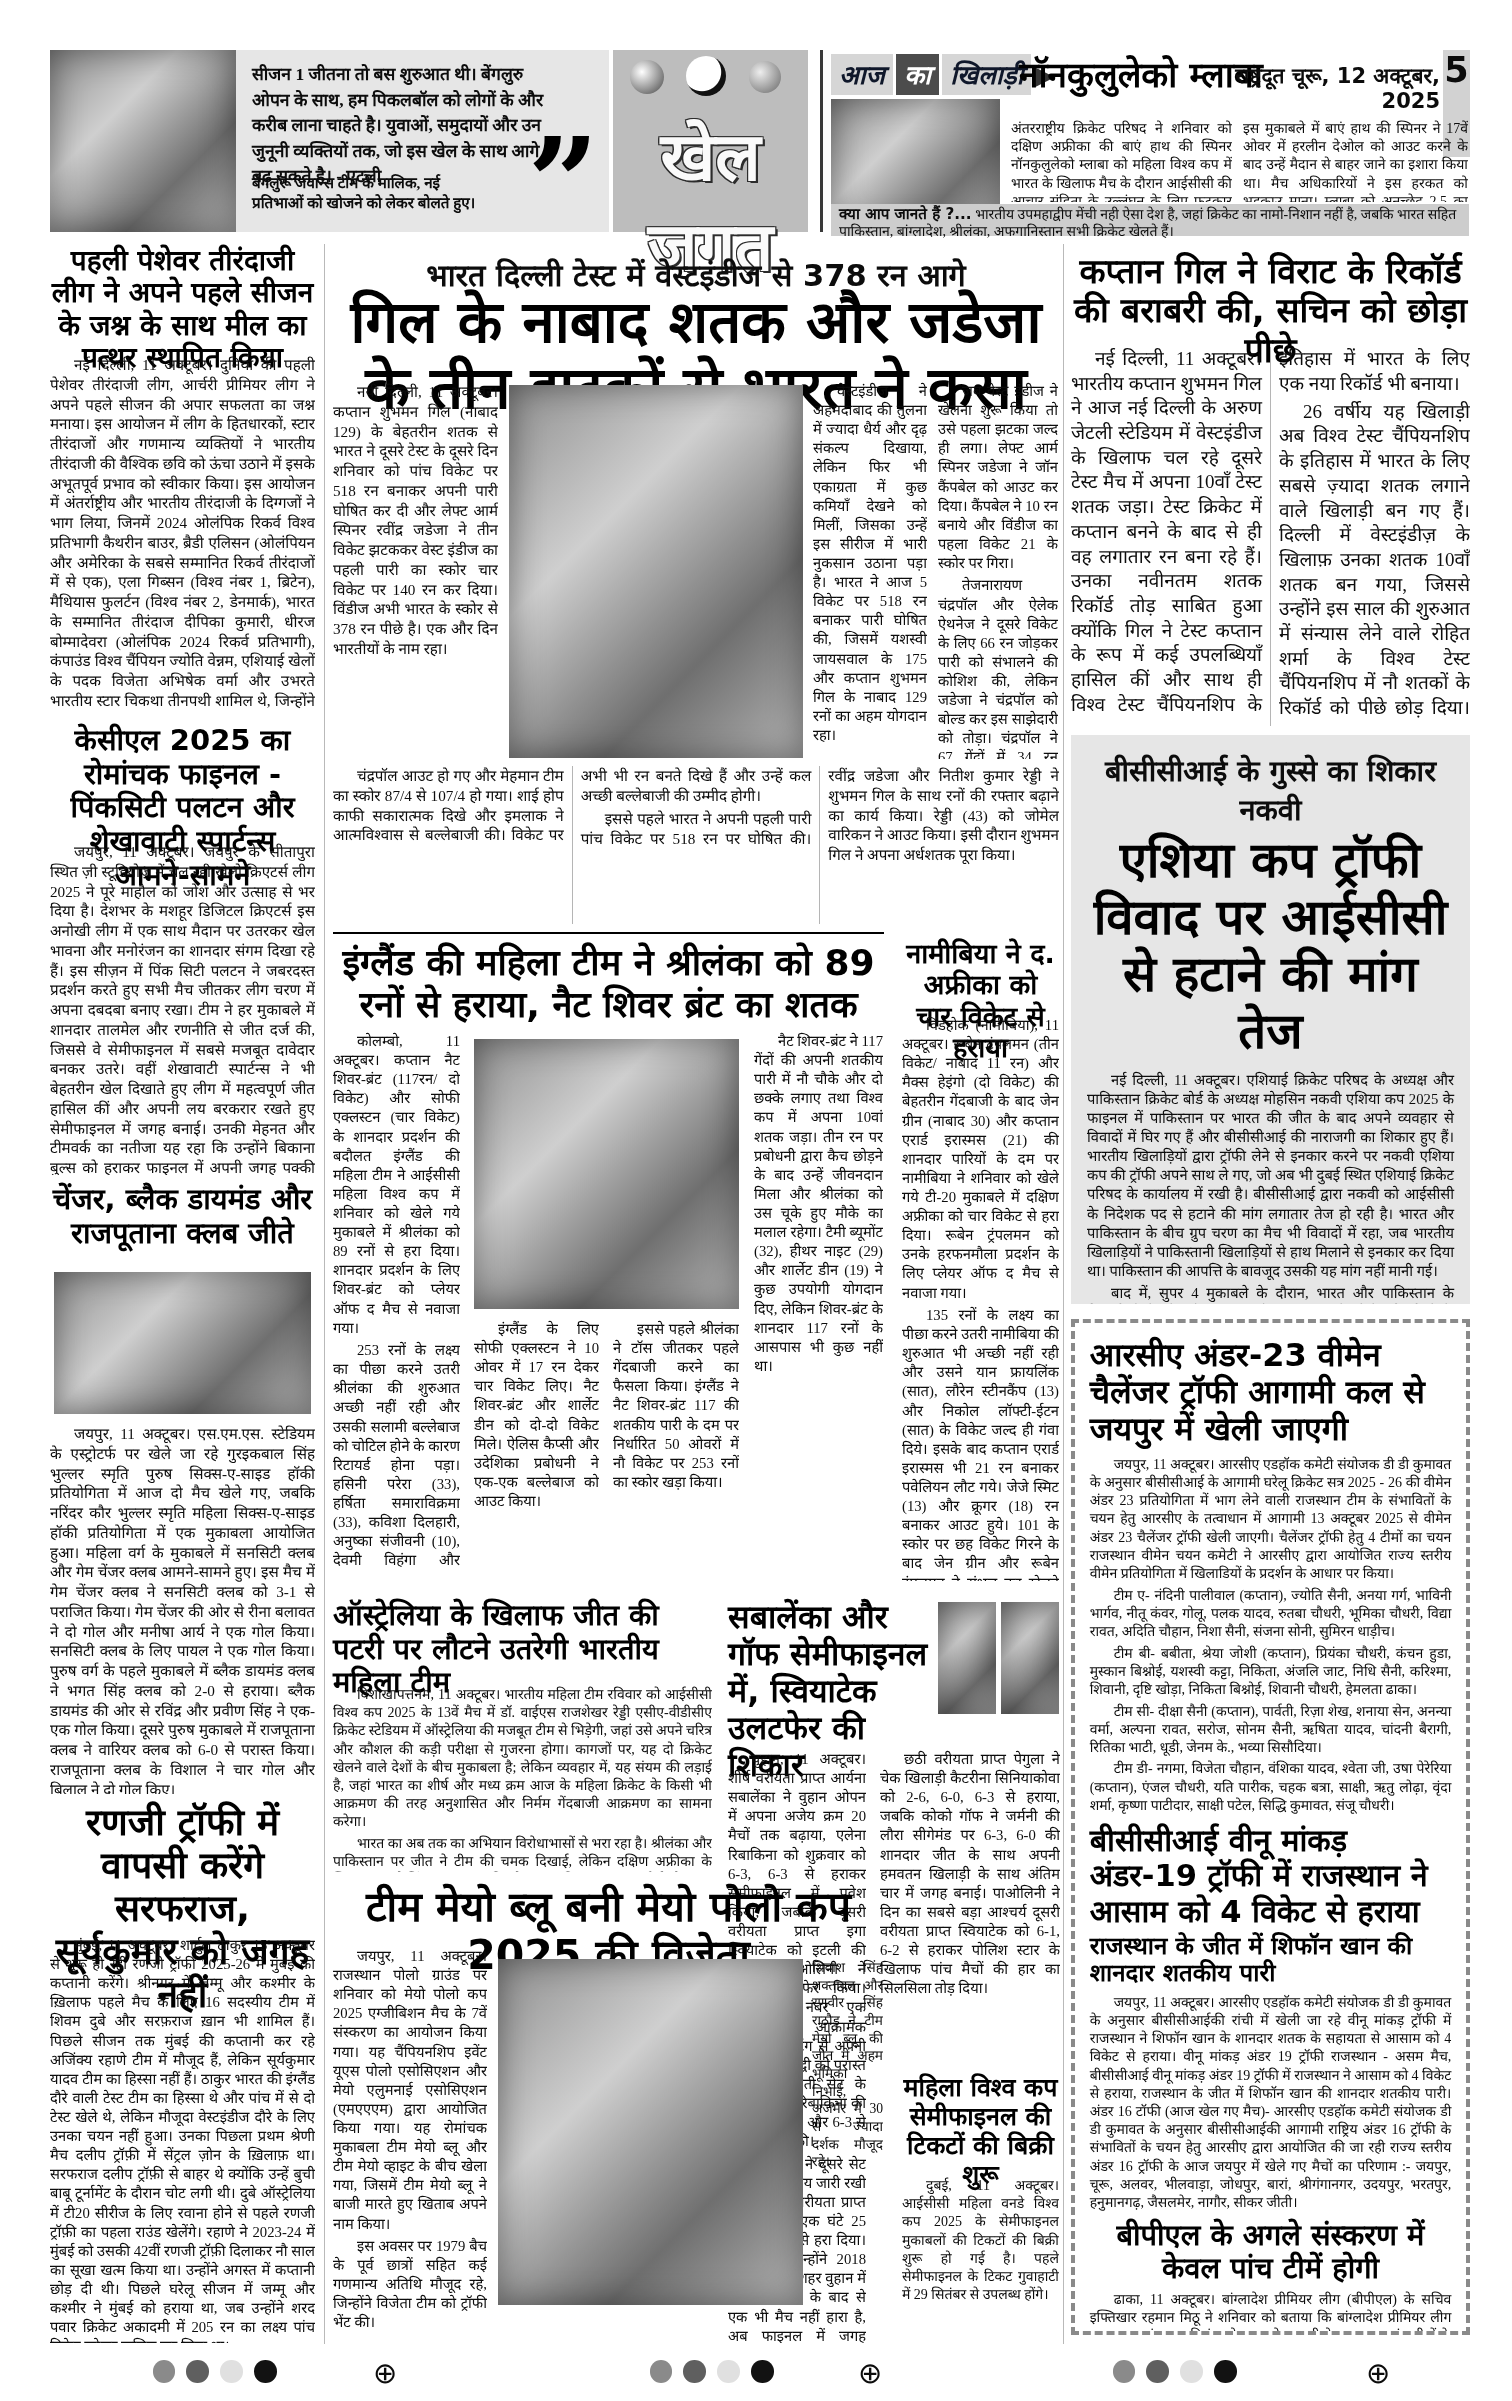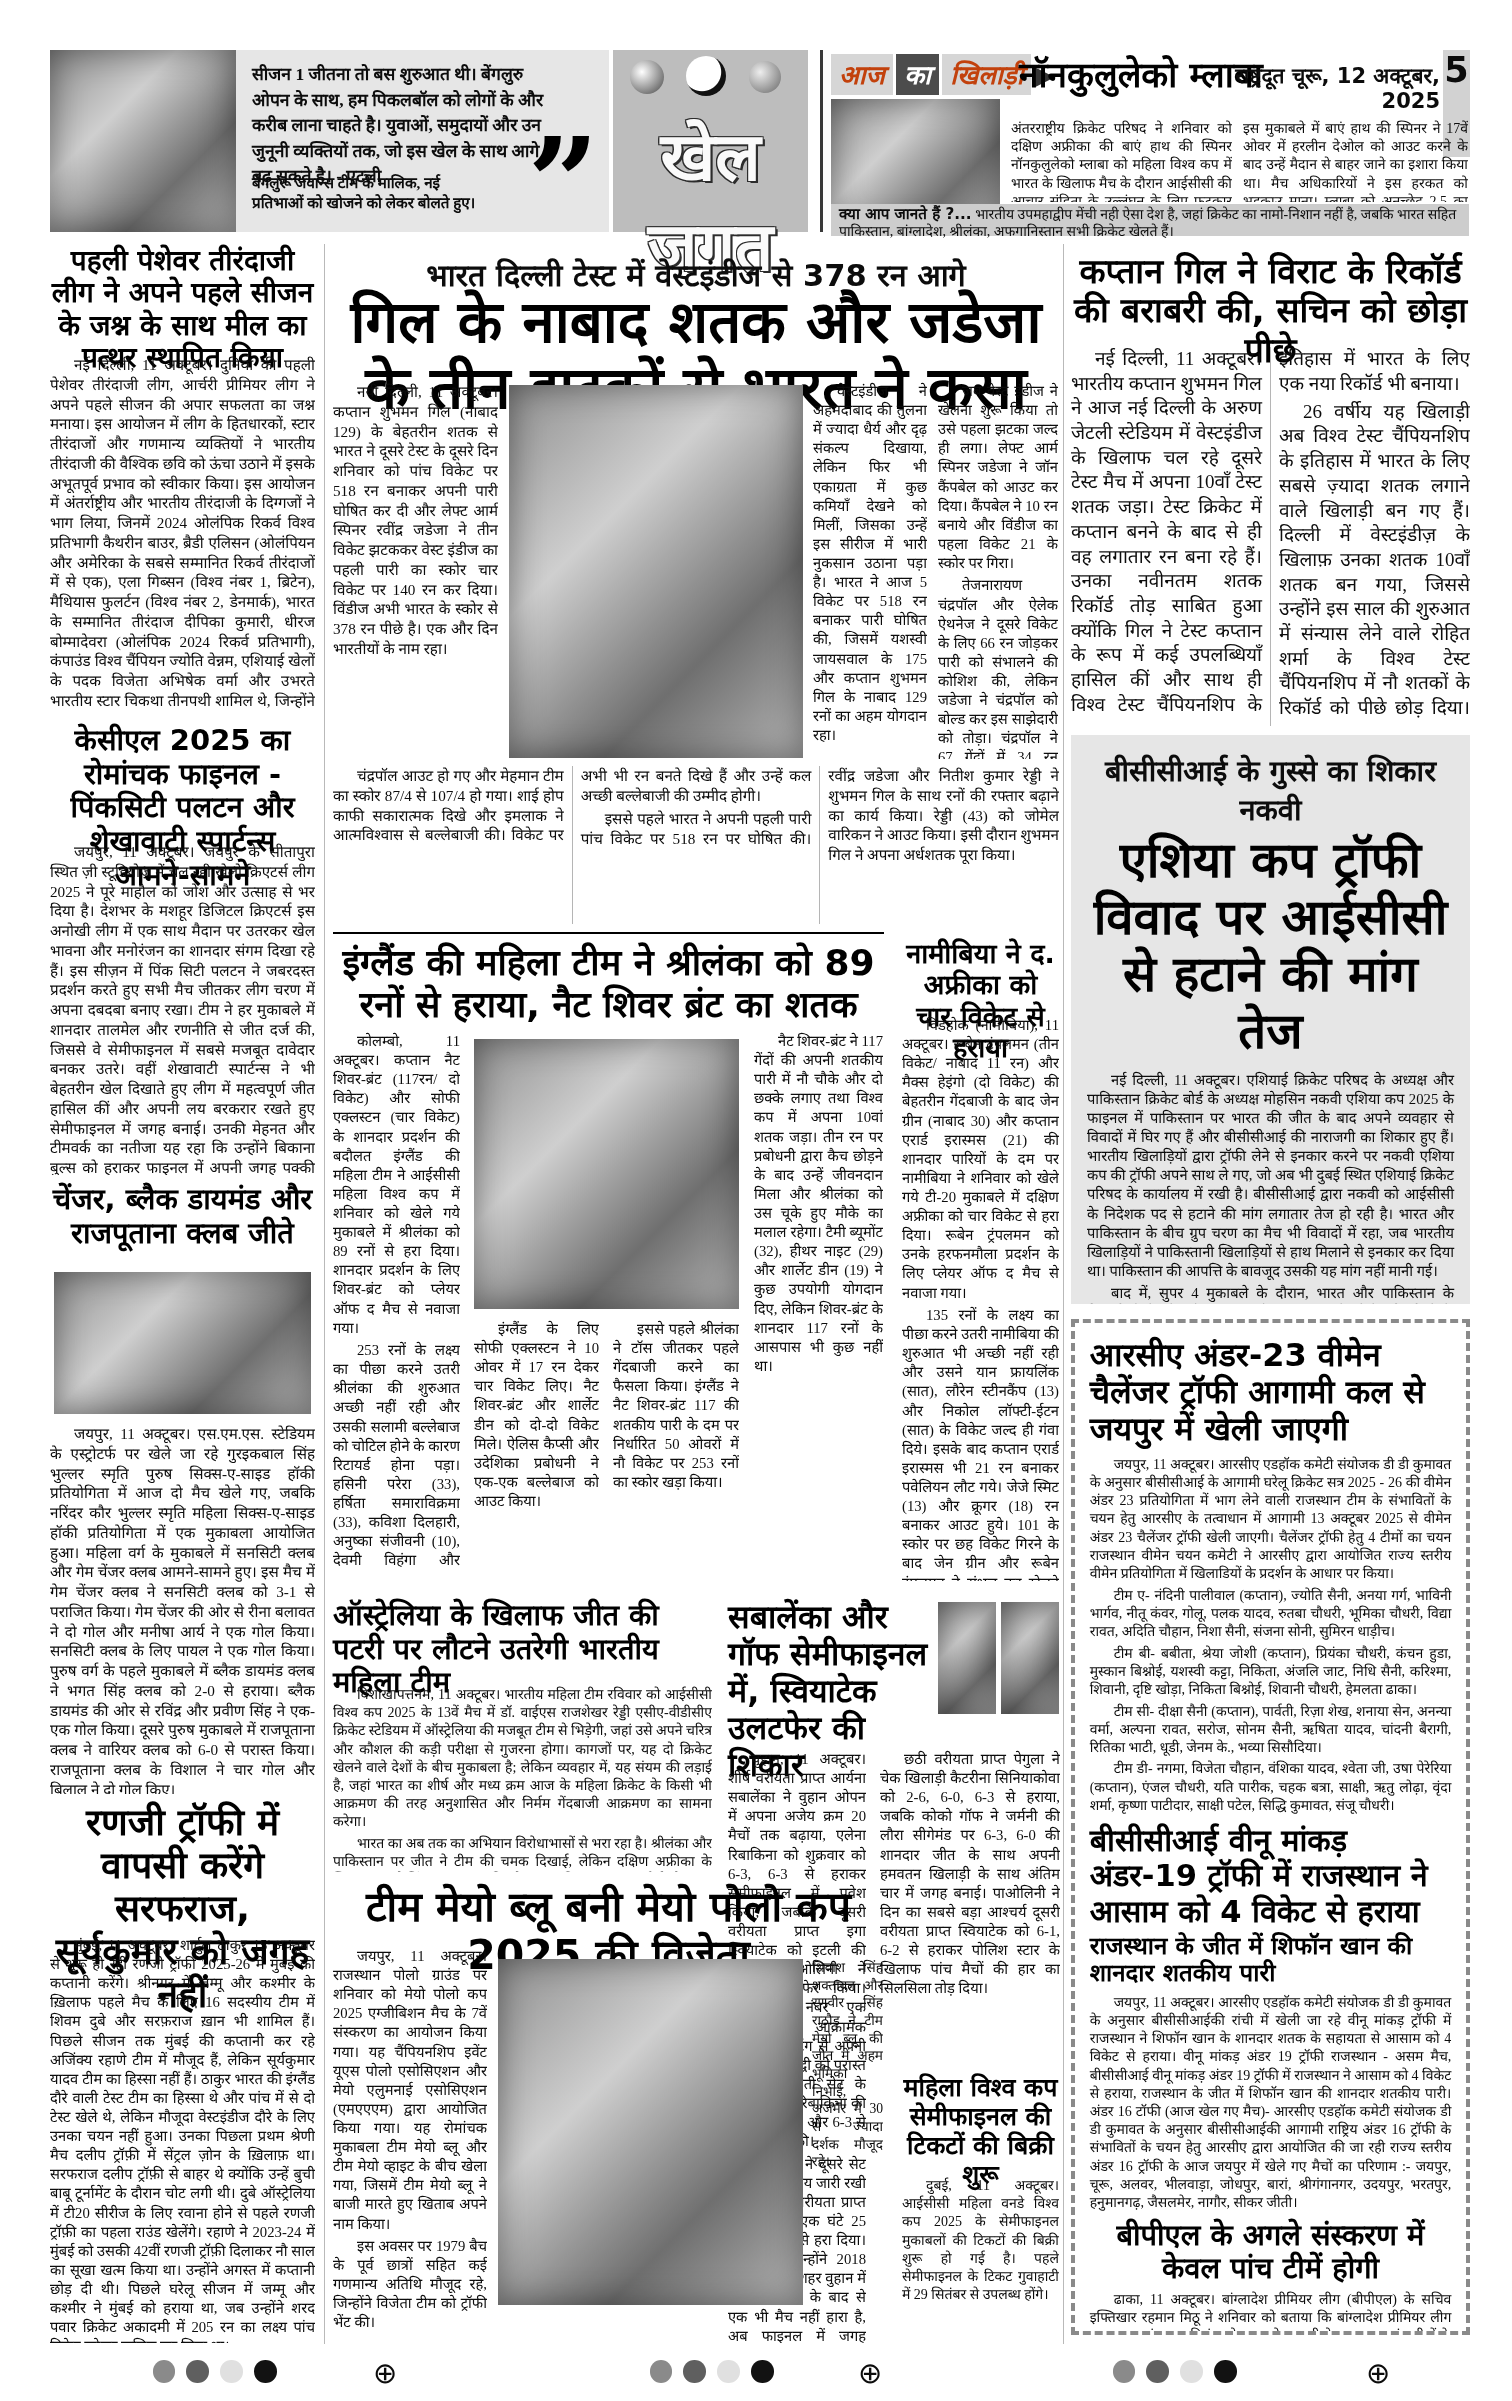--- a/index.html
+++ b/index.html
@@ -11,21 +11,21 @@
   .headline{font-family:"DejaVu Sans", sans-serif;font-weight:800;color:#000;text-align:center;line-height:1.16;}
   .kicker{font-family:"DejaVu Sans", sans-serif;font-weight:800;text-align:center;}
   .body-text{font-size:15.2px;line-height:1.3;text-align:justify;}
   .para{text-indent:24px;margin:0 0 3.4px 0;}
   .cols2{column-count:2;column-gap:17px;column-rule:0.6px solid #b5b5b5;}
   .cols3{column-count:3;column-gap:17px;column-rule:0.6px solid #b5b5b5;}
   .photo{background:linear-gradient(135deg,#8f8f8f 0%,#cfcfcf 35%,#6f6f6f 70%,#b5b5b5 100%);
          box-shadow:inset 0 0 34px rgba(0,0,0,.45);}
   .graybox{background:#e6e6e6;}
   .badge-seg{display:inline-block;font-family:"DejaVu Sans",sans-serif;font-weight:800;font-style:italic;
-             font-size:26px;padding:2.3px 8px;margin-right:3.4px;background:#d6d6d6;color:#c2410c;}
+             font-size:26px;padding:2.3px 8px;margin-right:3.4px;background:#d6d6d6;color:#0f172a;}
   .badge-dark{background:#4c4c4c;color:#fff;}
   .dot{display:inline-block;width:22.6px;height:22.6px;border-radius:50%;margin:0 5.6px;}
   .smallcap{font-family:"DejaVu Sans",sans-serif;font-weight:800;}
   .clip{overflow:hidden;}
 </style>
 </head>
 <body>
 
 <div class="page">
 

